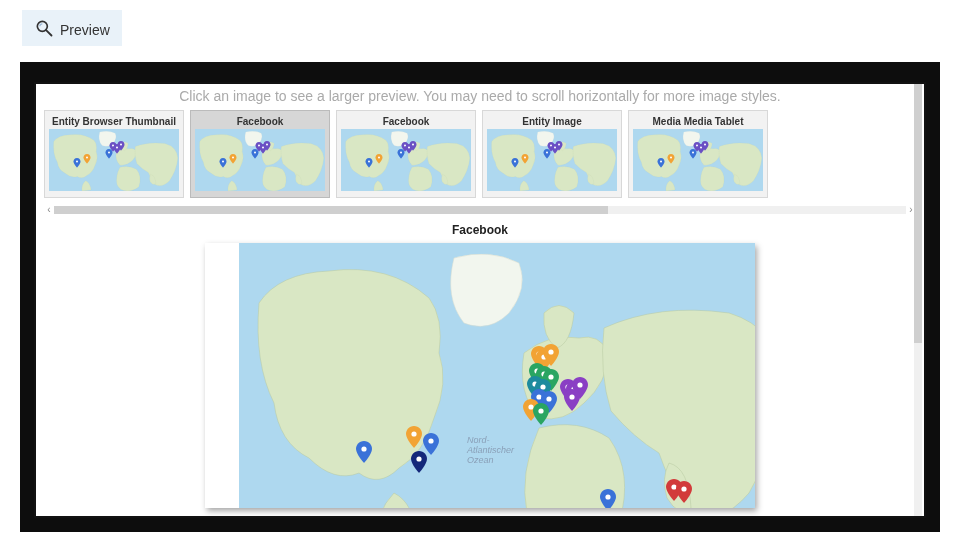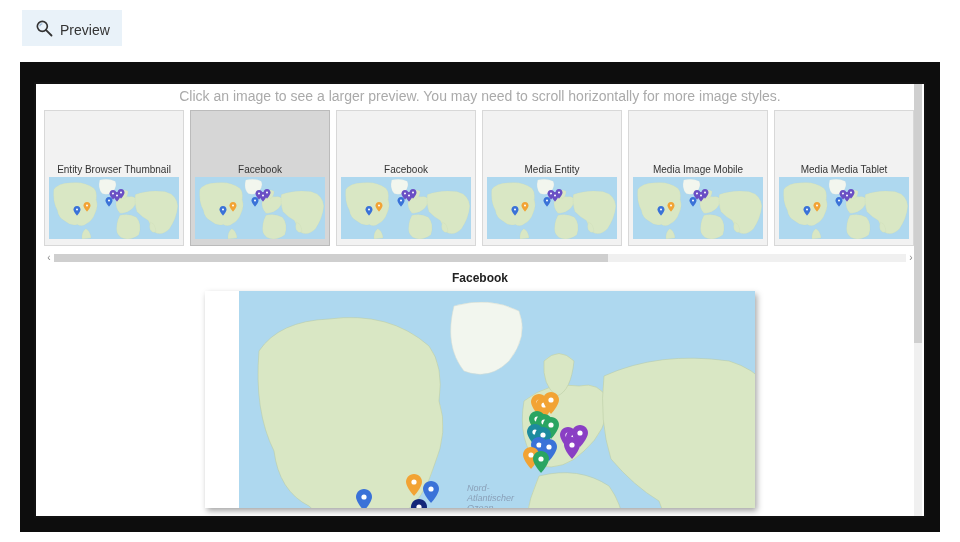--- a/index.html
+++ b/index.html
@@ -105,30 +105,29 @@
     display: flex;
     flex-direction: column;
     align-items: center;
   }
   .thumb.selected {
     background: #d6d6d6;
     border-color: #bbb;
   }
   .thumb-label {
     font-size: 10px;
-    font-weight: normal;
+    font-weight: bold;
     color: #333;
     height: 14px;
     line-height: 14px;
     text-align: center;
     width: 100%;
     overflow: hidden;
     white-space: nowrap;
     text-overflow: ellipsis;
-    margin-top: 48px;
   }
   .thumb-map {
     width: 130px;
     height: 62px;
   }
 
   
   .scroll-row {
     display: flex;
     align-items: center;
@@ -297,35 +296,21 @@
                 </g>
     <use href="#pin-tiny" x="64" y="18" fill="#6a4fc4"></use>
                 <use href="#pin-tiny" x="68" y="20" fill="#6a4fc4"></use>
                 <use href="#pin-tiny" x="72" y="17" fill="#6a4fc4"></use>
                 <use href="#pin-tiny" x="60" y="25" fill="#3a72d8"></use>
                 <use href="#pin-tiny" x="28" y="34" fill="#3a72d8"></use>
                 <use href="#pin-tiny" x="38" y="30" fill="#f2a334"></use>
   </svg>
             </div>
             <div class="thumb">
-              <div class="thumb-label">Media Entity</div>
-              <svg class="thumb-map" viewBox="0 0 130 62" preserveAspectRatio="xMidYMid slice">
-    <g transform="scale(0.23636363636363636 0.20666666666666667)">
-                  <use href="#world-shapes"></use>
-                </g>
-    <use href="#pin-tiny" x="64" y="18" fill="#6a4fc4"></use>
-                <use href="#pin-tiny" x="68" y="20" fill="#6a4fc4"></use>
-                <use href="#pin-tiny" x="72" y="17" fill="#6a4fc4"></use>
-                <use href="#pin-tiny" x="60" y="25" fill="#3a72d8"></use>
-                <use href="#pin-tiny" x="28" y="34" fill="#3a72d8"></use>
-                <use href="#pin-tiny" x="38" y="30" fill="#f2a334"></use>
-  </svg>
-            </div>
-            <div class="thumb">
-              <div class="thumb-label">Media Image Mobile</div>
+              <div class="thumb-label">Entity Image</div>
               <svg class="thumb-map" viewBox="0 0 130 62" preserveAspectRatio="xMidYMid slice">
     <g transform="scale(0.23636363636363636 0.20666666666666667)">
                   <use href="#world-shapes"></use>
                 </g>
     <use href="#pin-tiny" x="64" y="18" fill="#6a4fc4"></use>
                 <use href="#pin-tiny" x="68" y="20" fill="#6a4fc4"></use>
                 <use href="#pin-tiny" x="72" y="17" fill="#6a4fc4"></use>
                 <use href="#pin-tiny" x="60" y="25" fill="#3a72d8"></use>
                 <use href="#pin-tiny" x="28" y="34" fill="#3a72d8"></use>
                 <use href="#pin-tiny" x="38" y="30" fill="#f2a334"></use>

